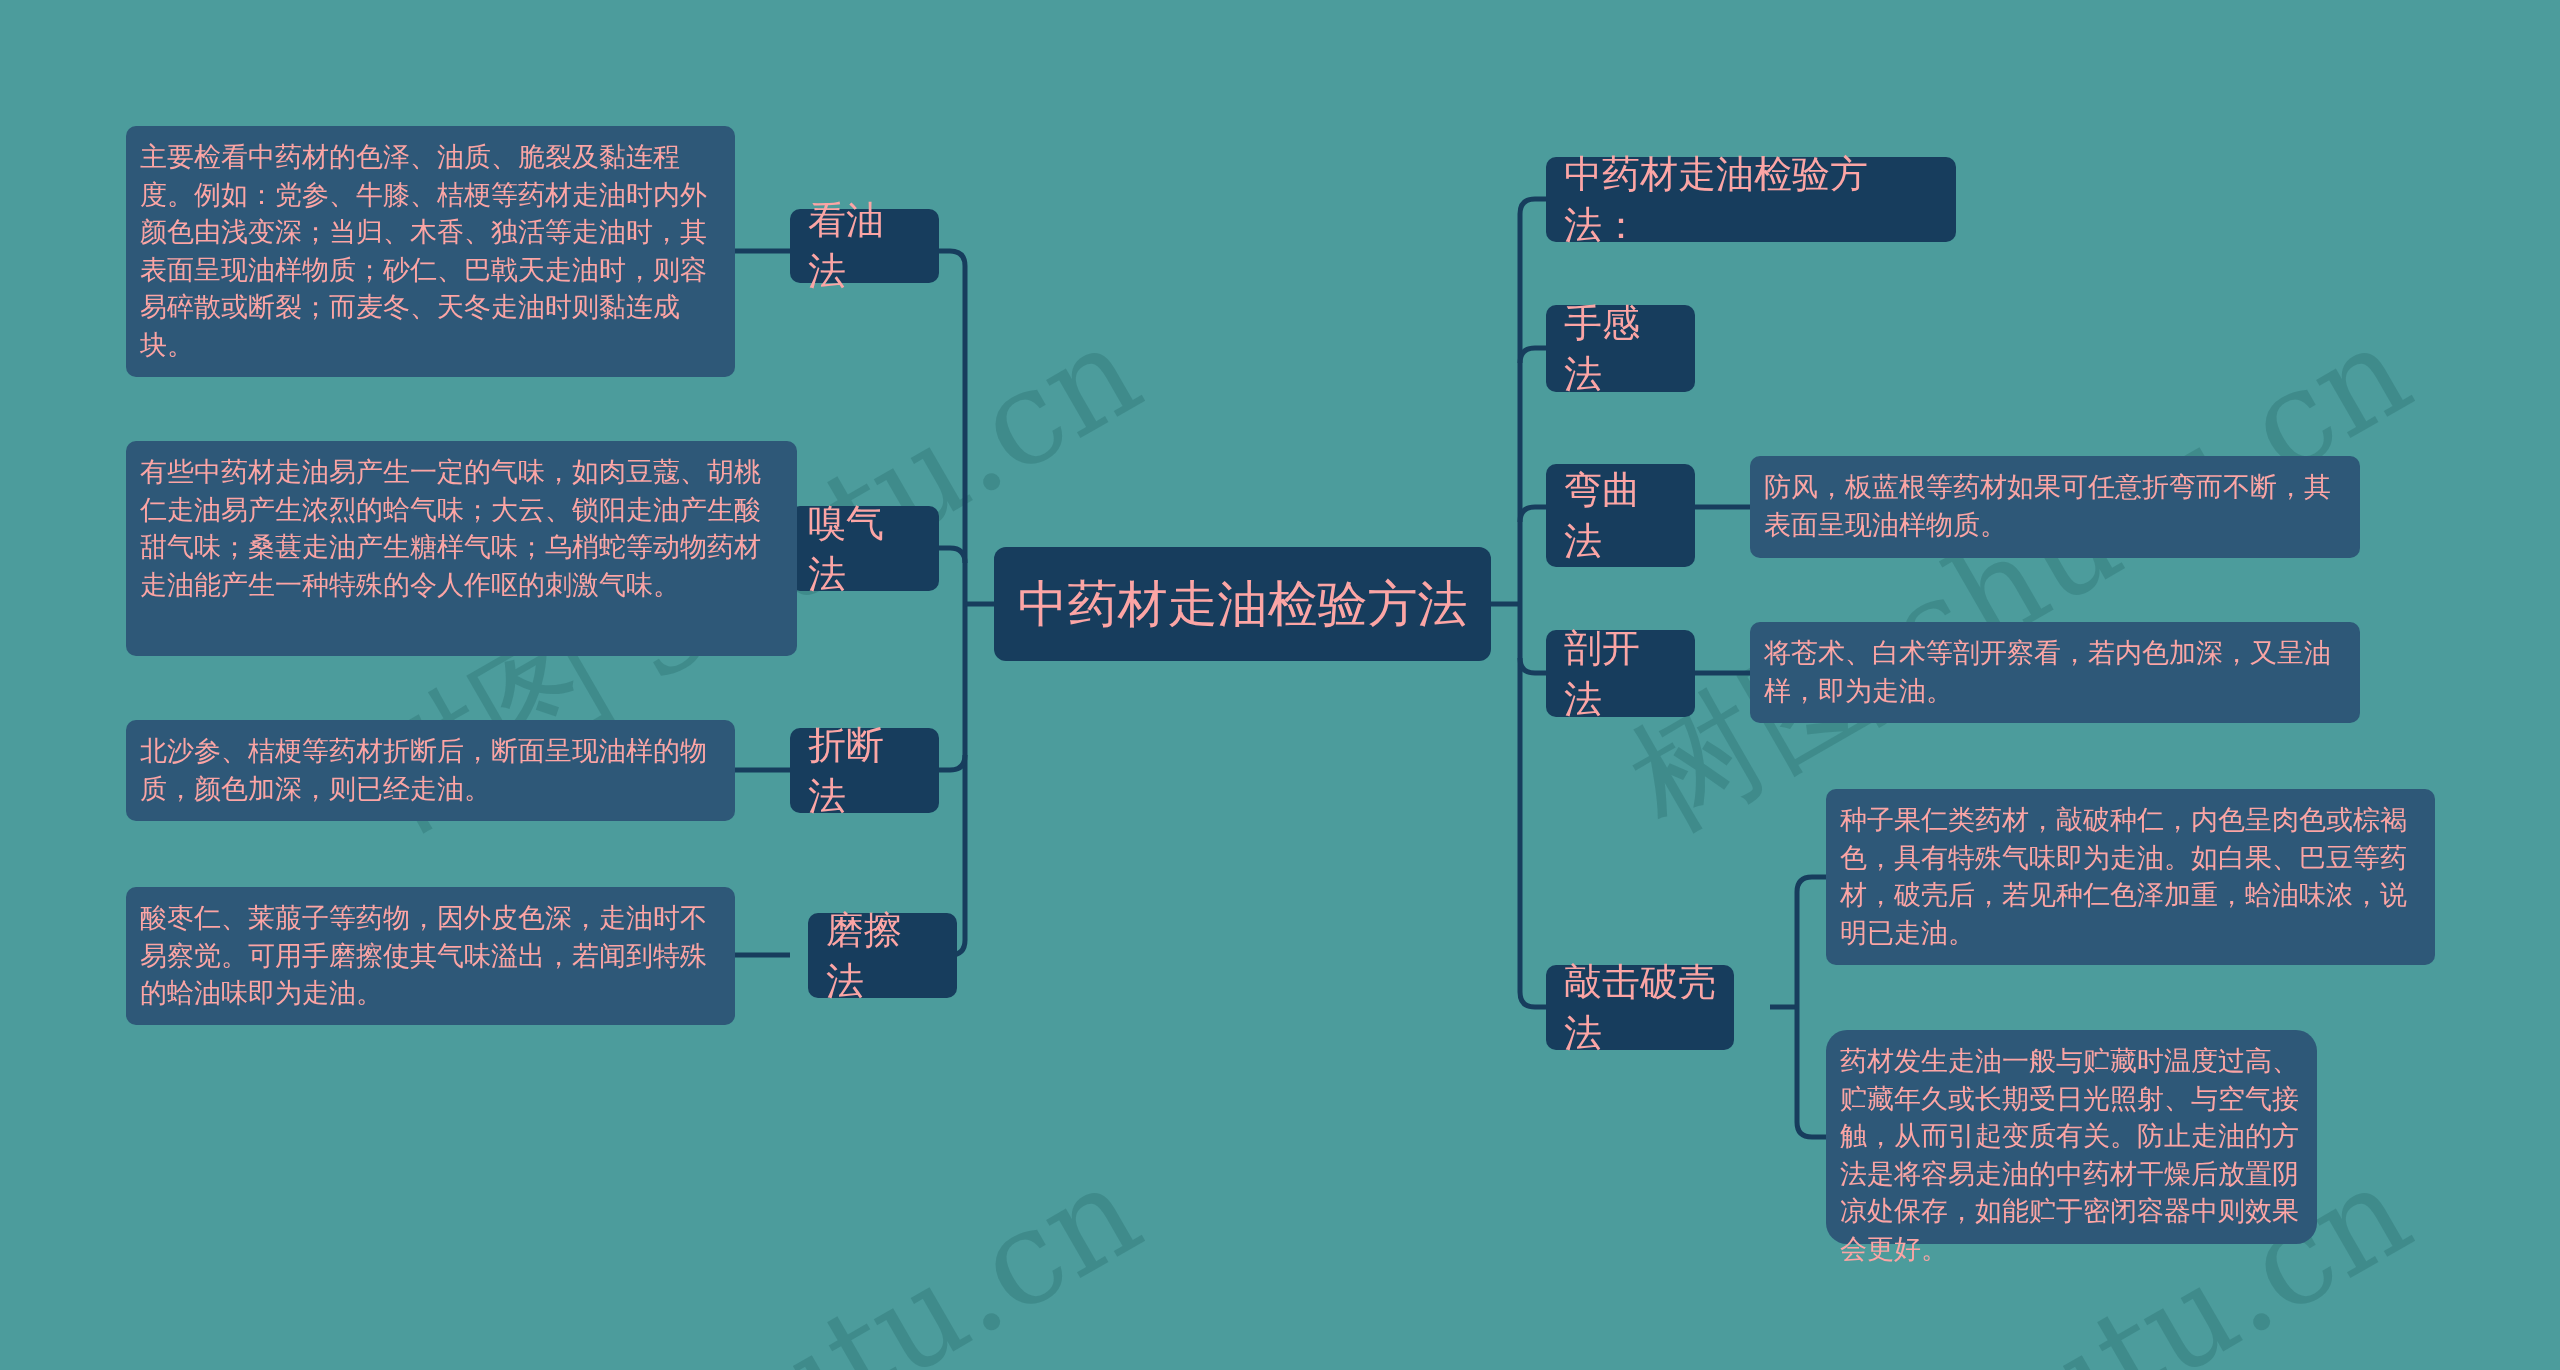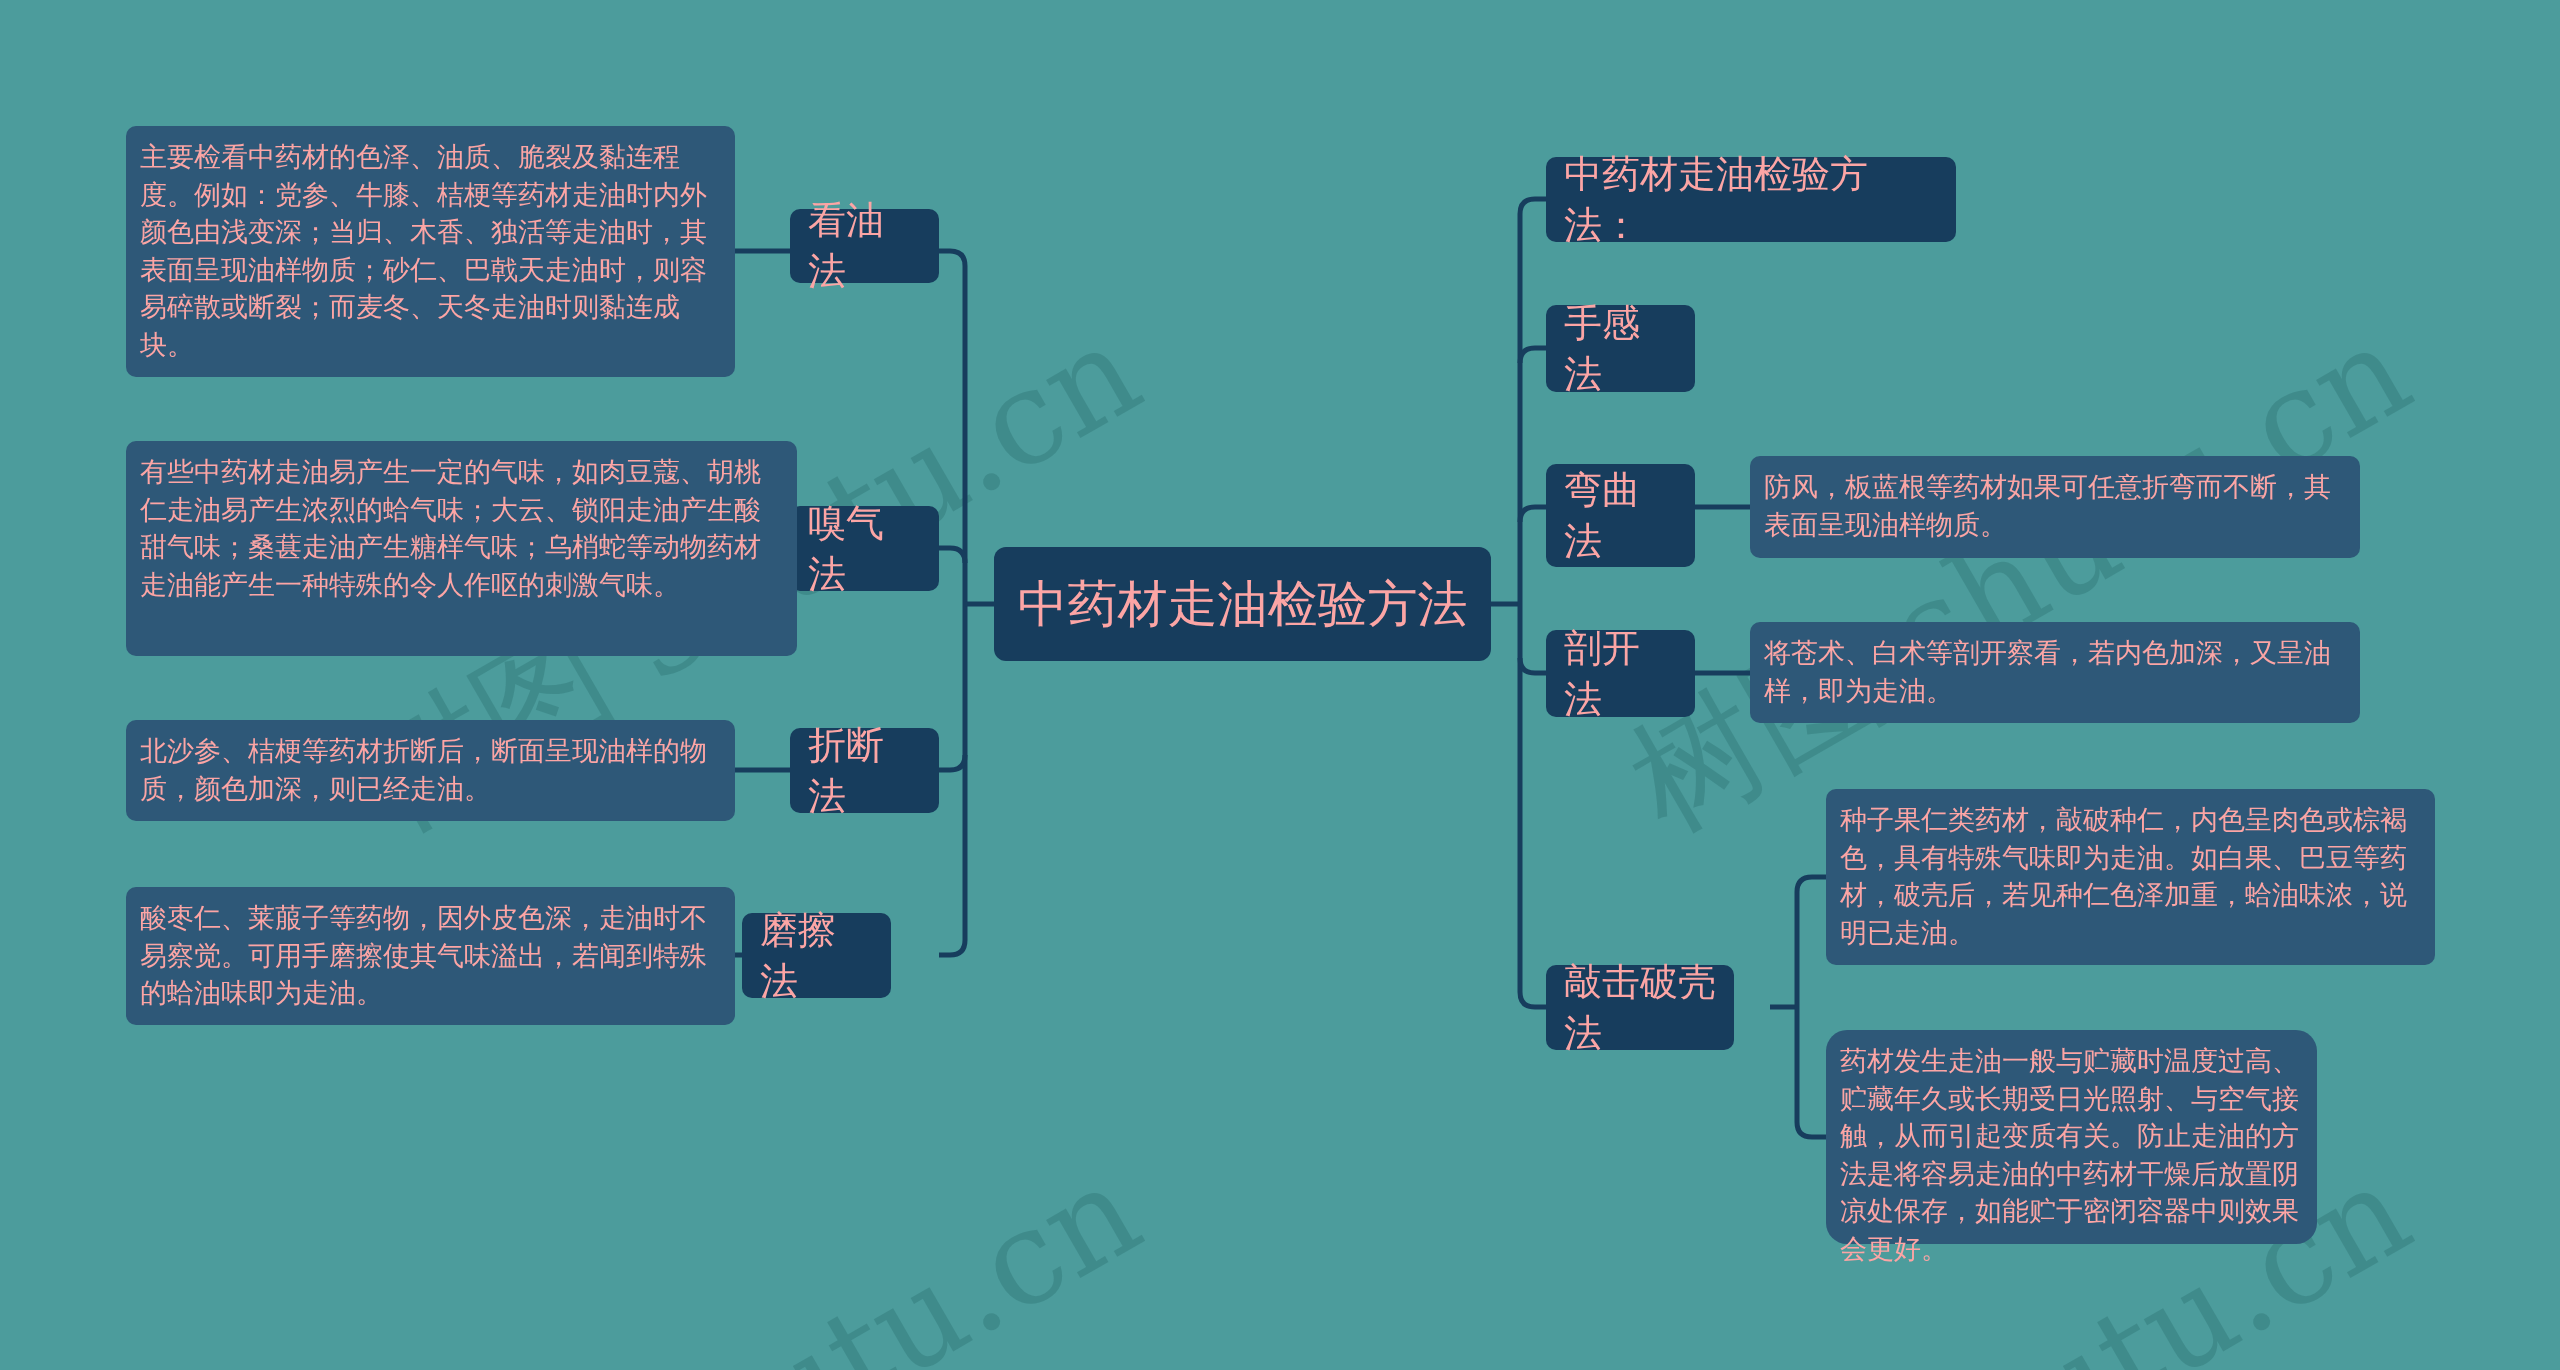--- a/index.html
+++ b/index.html
@@ -85,21 +85,21 @@
   <span>有些中药材走油易产生一定的气味，如肉豆蔻、胡桃仁走油易产生浓烈的蛤气味；大云、锁阳走油产生酸甜气味；桑葚走油产生糖样气味；乌梢蛇等动物药材走油能产生一种特殊的令人作呕的刺激气味。</span>
 </div>
 
 <div class="node branch" style="left:790px; top:728px; width:149px; height:85px;">
   <span>折断法</span>
 </div>
 <div class="node detail" style="left:126px; top:720px; width:609px; height:101px;">
   <span>北沙参、桔梗等药材折断后，断面呈现油样的物质，颜色加深，则已经走油。</span>
 </div>
 
-<div class="node branch" style="left:742px; top:913px; width:149px; height:85px;">
+<div class="node branch" style="left:808px; top:913px; width:149px; height:85px;">
   <span>磨擦法</span>
 </div>
 <div class="node detail" style="left:126px; top:887px; width:609px; height:138px;">
   <span>酸枣仁、莱菔子等药物，因外皮色深，走油时不易察觉。可用手磨擦使其气味溢出，若闻到特殊的蛤油味即为走油。</span>
 </div>
 
 <div class="node branch" style="left:1546px; top:157px; width:410px; height:85px; justify-content:flex-start;">
   <span>中药材走油检验方法：</span>
 </div>
 

